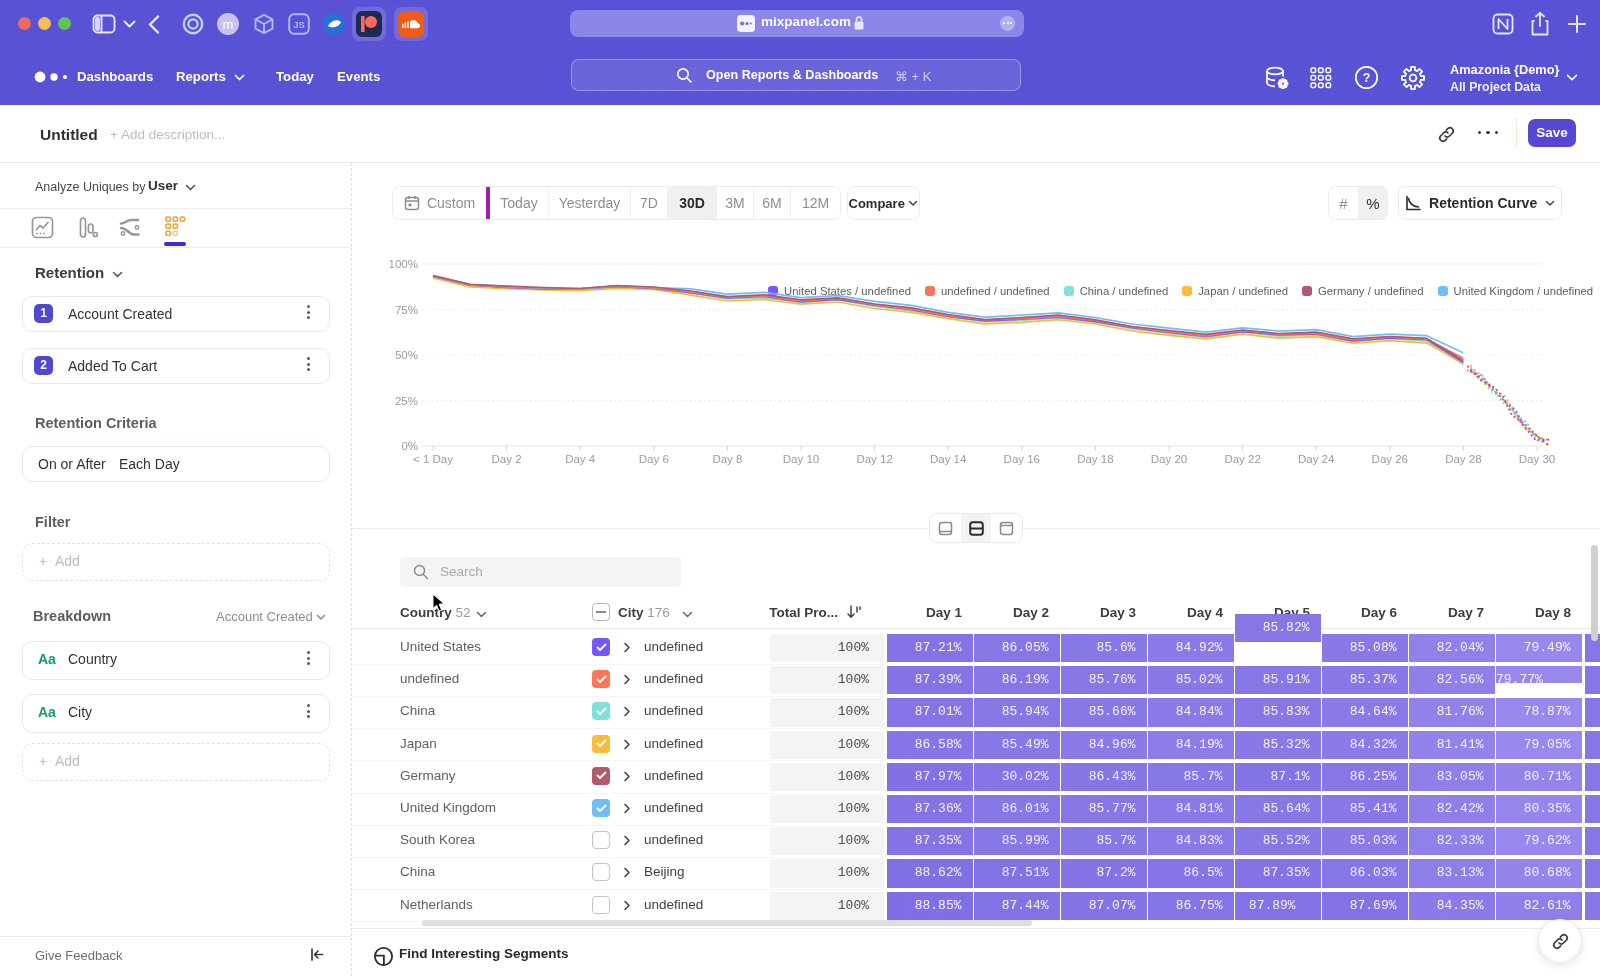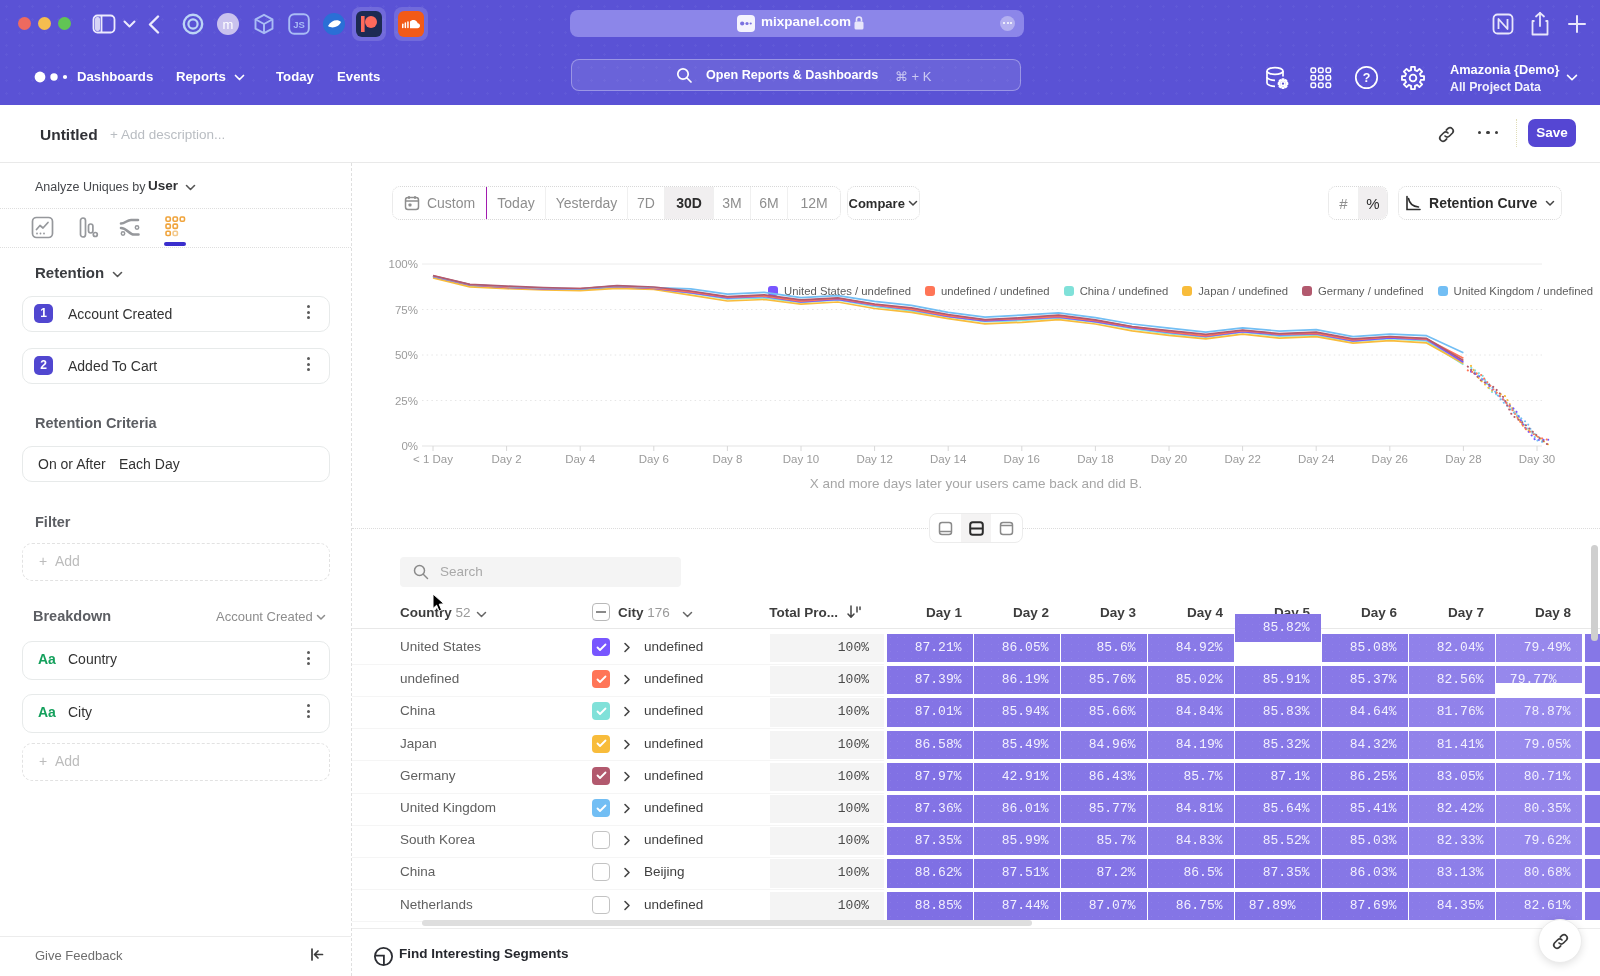--- a/index.html
+++ b/index.html
@@ -261,21 +261,21 @@
 <div class="abs" style="left:0;top:936px;width:351px;height:40px;background:#fff;border-top:1px solid #ececec;box-sizing:border-box;"></div>
 <div class="abs" style="left:35px;top:948px;font-size:13px;color:#6e6e6e;">Give Feedback</div>
 <svg class="abs" style="left:310px;top:948px" width="14" height="13" viewBox="0 0 14 13">
  <path d="M2 1 V12" stroke="#3c3c3c" stroke-width="1.7" stroke-linecap="round"></path>
  <path d="M12.5 6.5 H5 M8 3 L4.5 6.5 L8 10" fill="none" stroke="#3c3c3c" stroke-width="1.7" stroke-linecap="round" stroke-linejoin="round"></path>
 </svg>
 
 <div id="content" class="abs" style="left:352px;top:163px;width:1248px;height:813px;background:#fff;overflow:hidden;">
 
  <div class="abs" style="left:40px;top:23px;width:449px;height:34px;border:1px dotted #d8d8d8;border-radius:8px;box-sizing:border-box;display:flex;overflow:hidden;">
-  <div style="width:93px;display:flex;align-items:center;justify-content:center;border-right:1px solid #a21caf;color:#8e8e8e;font-size:14px;">
+  <div style="width:93px;display:flex;align-items:center;justify-content:center;border-right:4px solid #a21caf;color:#8e8e8e;font-size:14px;">
    <svg width="16" height="16" viewBox="0 0 16 16" style="margin-right:7px">
             <rect x="1.5" y="2.5" width="13" height="12" rx="2.5" fill="none" stroke="#8e8e8e" stroke-width="1.5"></rect>
             <line x1="1.5" y1="6" x2="14.5" y2="6" stroke="#8e8e8e" stroke-width="1.5"></line>
             <line x1="5" y1="1" x2="5" y2="4" stroke="#8e8e8e" stroke-width="1.5"></line>
             <line x1="11" y1="1" x2="11" y2="4" stroke="#8e8e8e" stroke-width="1.5"></line>
             <rect x="4.5" y="8.5" width="3" height="3" rx="0.8" fill="#8e8e8e"></rect>
           </svg>
    Custom</div>
   <div style="width:58px;display:flex;align-items:center;justify-content:center;border-right:1px solid #f0f0f0;color:#8e8e8e;font-size:14px;">Today</div>
   <div style="width:81px;display:flex;align-items:center;justify-content:center;border-right:1px solid #f0f0f0;color:#8e8e8e;font-size:14px;">Yesterday</div>
@@ -372,21 +372,20 @@
         <polyline points="1119.0,202.8 1127.2,215.9 1138.9,227.2 1152.9,232.8 1163.7,251.2 1171.7,263.7 1183.5,272.3 1196.6,281.8" fill="none" stroke="#f8bc3b" stroke-width="2" stroke-dasharray="0.1 4.6" stroke-linecap="round"></polyline>
         <polyline points="81.0,113.4 117.8,121.8 154.6,124.4 191.4,125.8 228.2,126.0 265.0,123.4 301.8,125.4 338.6,129.7 375.4,134.8 412.2,133.5 449.0,138.9 485.8,136.3 522.6,142.2 559.4,146.7 596.2,153.5 633.0,157.9 669.8,156.1 706.6,154.1 743.4,158.7 780.2,164.7 817.0,169.3 853.8,173.5 890.6,168.6 927.4,171.9 964.2,170.9 1001.0,177.9 1037.8,174.8 1074.6,176.6 1111.4,199.3" fill="none" stroke="#7856ff" stroke-width="1.7" stroke-linejoin="round"></polyline>
         <polyline points="1119.0,208.6 1127.2,213.2 1138.8,224.6 1152.8,238.5 1163.7,247.2 1171.7,262.7 1183.4,277.1 1196.6,276.7" fill="none" stroke="#7856ff" stroke-width="2" stroke-dasharray="0.1 4.6" stroke-linecap="round"></polyline>
         <polyline points="81.0,112.8 117.8,121.6 154.6,124.2 191.4,125.3 228.2,125.5 265.0,123.2 301.8,125.1 338.6,128.8 375.4,134.1 412.2,133.0 449.0,138.2 485.8,135.4 522.6,141.6 559.4,146.2 596.2,152.6 633.0,157.0 669.8,155.6 706.6,153.5 743.4,157.7 780.2,163.9 817.0,168.8 853.8,172.8 890.6,167.6 927.4,171.2 964.2,170.4 1001.0,177.0 1037.8,173.9 1074.6,176.1 1111.4,195.3" fill="none" stroke="#ff7557" stroke-width="1.7" stroke-linejoin="round"></polyline>
         <polyline points="1115.8,207.4 1129.0,211.8 1142.3,227.3 1151.5,236.7 1160.0,246.5 1172.6,265.3 1187.1,274.6 1196.2,276.9" fill="none" stroke="#ff7557" stroke-width="2" stroke-dasharray="0.1 4.6" stroke-linecap="round"></polyline>
         <polyline points="81.0,113.1 117.8,121.5 154.6,123.5 191.4,125.2 228.2,125.8 265.0,122.8 301.8,124.5 338.6,125.8 375.4,131.1 412.2,129.3 449.0,134.7 485.8,132.6 522.6,138.4 559.4,142.4 596.2,149.4 633.0,154.2 669.8,152.1 706.6,149.8 743.4,154.7 780.2,161.0 817.0,165.2 853.8,169.2 890.6,164.8 927.4,168.1 964.2,166.6 1001.0,173.7 1037.8,171.1 1074.6,172.7 1111.4,189.8" fill="none" stroke="#72bef4" stroke-width="1.7" stroke-linejoin="round"></polyline>
         <polyline points="1119.3,206.3 1131.0,216.7 1139.1,222.8 1149.1,237.1 1162.9,250.6 1175.4,260.1 1184.4,277.2 1193.1,279.8" fill="none" stroke="#72bef4" stroke-width="2" stroke-dasharray="0.1 4.6" stroke-linecap="round"></polyline>
         <polyline points="81.0,112.7 117.8,121.4 154.6,123.1 191.4,124.6 228.2,125.5 265.0,122.7 301.8,124.0 338.6,128.0 375.4,133.7 412.2,131.8 449.0,136.8 485.8,134.8 522.6,141.0 559.4,144.8 596.2,151.5 633.0,156.6 669.8,154.7 706.6,152.1 743.4,156.9 780.2,163.5 817.0,167.7 853.8,171.4 890.6,167.0 927.4,170.7 964.2,169.1 1001.0,175.8 1037.8,173.5 1074.6,175.4 1111.4,197.5" fill="none" stroke="#b2596e" stroke-width="1.7" stroke-linejoin="round"></polyline>
         <polyline points="1115.8,203.6 1129.1,217.6 1142.3,224.4 1151.4,234.3 1160.0,252.2 1172.6,261.0 1187.1,274.7 1196.2,282.0" fill="none" stroke="#b2596e" stroke-width="2" stroke-dasharray="0.1 4.6" stroke-linecap="round"></polyline>
 </svg>
- <div class="abs" style="left:0;top:313px;width:1248px;text-align:center;font-size:13.5px;color:#a6a6a6;">X and more days later your users came back and did B.</div>
 
  <div class="abs" style="left:0;top:364.5px;width:1248px;border-top:1px dotted #dcdcdc;"></div>
  <div class="abs" style="left:577px;top:350px;width:94px;height:30px;background:#fff;border:1px solid #ececec;border-radius:8px;box-sizing:border-box;display:flex;overflow:hidden;">
   <div style="flex:1;display:flex;align-items:center;justify-content:center;">
           <svg width="15" height="15" viewBox="0 0 15 15">
             <rect x="1.5" y="1.5" width="12" height="12" rx="2.5" fill="none" stroke="#8a8a8a" stroke-width="1.5"></rect>
             <line x1="2" y1="10.5" x2="13" y2="10.5" stroke="#8a8a8a" stroke-width="1.5"></line>
           </svg>
         </div>
   <div style="flex:1;display:flex;align-items:center;justify-content:center;background:#f4f3f3;">
@@ -470,21 +469,21 @@
       <div style="position:absolute;left:292px;top:508.2px;font-size:13.5px;color:#3f3f3f;">undefined</div>
       <div style="position:absolute;left:418px;top:503.2px;width:114px;height:28.2px;background:#f4f4f4;"></div>
       <div style="position:absolute;left:418px;top:509.2px;width:99px;text-align:right;font-family:'Liberation Mono',monospace;font-size:13px;color:#4a4a4a;">100%</div>
       <div style="position:absolute;left:535px;top:503.2px;width:85.5px;height:28.2px;background:rgb(131,115,229);background-image:radial-gradient(rgba(255,255,255,0.07) 0.8px, transparent 1px);background-size:7px 7px;color:#f3f1fe;font-family:'Liberation Mono',monospace;font-size:13px;line-height:28.2px;text-align:right;padding-right:11px;box-sizing:border-box;">87.39%</div>
       <div style="position:absolute;left:622px;top:503.2px;width:85.5px;height:28.2px;background:rgb(134,118,230);background-image:radial-gradient(rgba(255,255,255,0.07) 0.8px, transparent 1px);background-size:7px 7px;color:#f3f1fe;font-family:'Liberation Mono',monospace;font-size:13px;line-height:28.2px;text-align:right;padding-right:11px;box-sizing:border-box;">86.19%</div>
       <div style="position:absolute;left:709px;top:503.2px;width:85.5px;height:28.2px;background:rgb(135,119,230);background-image:radial-gradient(rgba(255,255,255,0.07) 0.8px, transparent 1px);background-size:7px 7px;color:#f3f1fe;font-family:'Liberation Mono',monospace;font-size:13px;line-height:28.2px;text-align:right;padding-right:11px;box-sizing:border-box;">85.76%</div>
       <div style="position:absolute;left:796px;top:503.2px;width:85.5px;height:28.2px;background:rgb(137,121,231);background-image:radial-gradient(rgba(255,255,255,0.07) 0.8px, transparent 1px);background-size:7px 7px;color:#f3f1fe;font-family:'Liberation Mono',monospace;font-size:13px;line-height:28.2px;text-align:right;padding-right:11px;box-sizing:border-box;">85.02%</div>
       <div style="position:absolute;left:883px;top:503.2px;width:85.5px;height:28.2px;background:rgb(134,119,230);background-image:radial-gradient(rgba(255,255,255,0.07) 0.8px, transparent 1px);background-size:7px 7px;color:#f3f1fe;font-family:'Liberation Mono',monospace;font-size:13px;line-height:28.2px;text-align:right;padding-right:11px;box-sizing:border-box;">85.91%</div>
       <div style="position:absolute;left:970px;top:503.2px;width:85.5px;height:28.2px;background:rgb(136,120,231);background-image:radial-gradient(rgba(255,255,255,0.07) 0.8px, transparent 1px);background-size:7px 7px;color:#f3f1fe;font-family:'Liberation Mono',monospace;font-size:13px;line-height:28.2px;text-align:right;padding-right:11px;box-sizing:border-box;">85.37%</div>
       <div style="position:absolute;left:1057px;top:503.2px;width:85.5px;height:28.2px;background:rgb(143,128,233);background-image:radial-gradient(rgba(255,255,255,0.07) 0.8px, transparent 1px);background-size:7px 7px;color:#f3f1fe;font-family:'Liberation Mono',monospace;font-size:13px;line-height:28.2px;text-align:right;padding-right:11px;box-sizing:border-box;">82.56%</div>
-      <div style="position:absolute;left:1144px;top:503.2px;width:85.5px;height:17px;background:rgb(150,136,236);background-image:radial-gradient(rgba(255,255,255,0.07) 0.8px, transparent 1px);background-size:7px 7px;color:#f3f1fe;font-family:'Liberation Mono',monospace;font-size:13px;line-height:28.2px;text-align:center;padding-right:11px;box-sizing:border-box;">79.77%</div>
+      <div style="position:absolute;left:1144px;top:503.2px;width:85.5px;height:17px;background:rgb(150,136,236);background-image:radial-gradient(rgba(255,255,255,0.07) 0.8px, transparent 1px);background-size:7px 7px;color:#f3f1fe;font-family:'Liberation Mono',monospace;font-size:13px;line-height:28.2px;text-align:left;padding-right:11px;box-sizing:border-box;">79.77%</div>
       <div style="position:absolute;left:1233px;top:503.2px;width:16px;height:28.2px;background:#8677e7;"></div>
       <div style="position:absolute;left:0;top:532.9px;width:532px;height:1px;background:#f5f5f5;"></div>
       <div style="position:absolute;left:48px;top:540.4px;font-size:13.5px;color:#606060;">China</div>
       <div style="position:absolute;left:240px;top:539.4px;width:18px;height:18px;border-radius:4px;background:#80e1d9;display:flex;align-items:center;justify-content:center;">
         <svg width="11" height="9" viewBox="0 0 11 9">
           <path d="M1.5 4.5 L4 7 L9.5 1.5" fill="none" stroke="#fff" stroke-width="1.8" stroke-linecap="round" stroke-linejoin="round"></path>
         </svg>
       </div>
       <svg style="position:absolute;left:271px;top:543.4px" width="8" height="11" viewBox="0 0 8 11">
         <path d="M2 1.5 L6 5.5 L2 9.5" fill="none" stroke="#444" stroke-width="1.6" stroke-linecap="round" stroke-linejoin="round"></path>
@@ -530,21 +529,21 @@
           <path d="M1.5 4.5 L4 7 L9.5 1.5" fill="none" stroke="#fff" stroke-width="1.8" stroke-linecap="round" stroke-linejoin="round"></path>
         </svg>
       </div>
       <svg style="position:absolute;left:271px;top:607.8px" width="8" height="11" viewBox="0 0 8 11">
         <path d="M2 1.5 L6 5.5 L2 9.5" fill="none" stroke="#444" stroke-width="1.6" stroke-linecap="round" stroke-linejoin="round"></path>
       </svg>
       <div style="position:absolute;left:292px;top:604.8px;font-size:13.5px;color:#3f3f3f;">undefined</div>
       <div style="position:absolute;left:418px;top:599.8px;width:114px;height:28.2px;background:#f4f4f4;"></div>
       <div style="position:absolute;left:418px;top:605.8px;width:99px;text-align:right;font-family:'Liberation Mono',monospace;font-size:13px;color:#4a4a4a;">100%</div>
       <div style="position:absolute;left:535px;top:599.8px;width:85.5px;height:28.2px;background:rgb(129,113,228);background-image:radial-gradient(rgba(255,255,255,0.07) 0.8px, transparent 1px);background-size:7px 7px;color:#f3f1fe;font-family:'Liberation Mono',monospace;font-size:13px;line-height:28.2px;text-align:right;padding-right:11px;box-sizing:border-box;">87.97%</div>
-      <div style="position:absolute;left:622px;top:599.8px;width:85.5px;height:28.2px;background:rgb(133,117,230);background-image:radial-gradient(rgba(255,255,255,0.07) 0.8px, transparent 1px);background-size:7px 7px;color:#f3f1fe;font-family:'Liberation Mono',monospace;font-size:13px;line-height:28.2px;text-align:right;padding-right:11px;box-sizing:border-box;">42.91%</div>
+      <div style="position:absolute;left:622px;top:599.8px;width:85.5px;height:28.2px;background:rgb(133,117,230);background-image:radial-gradient(rgba(255,255,255,0.07) 0.8px, transparent 1px);background-size:7px 7px;color:#f3f1fe;font-family:'Liberation Mono',monospace;font-size:13px;line-height:28.2px;text-align:right;padding-right:11px;box-sizing:border-box;">30.02%</div>
       <div style="position:absolute;left:709px;top:599.8px;width:85.5px;height:28.2px;background:rgb(133,118,230);background-image:radial-gradient(rgba(255,255,255,0.07) 0.8px, transparent 1px);background-size:7px 7px;color:#f3f1fe;font-family:'Liberation Mono',monospace;font-size:13px;line-height:28.2px;text-align:right;padding-right:11px;box-sizing:border-box;">86.43%</div>
       <div style="position:absolute;left:796px;top:599.8px;width:85.5px;height:28.2px;background:rgb(135,120,231);background-image:radial-gradient(rgba(255,255,255,0.07) 0.8px, transparent 1px);background-size:7px 7px;color:#f3f1fe;font-family:'Liberation Mono',monospace;font-size:13px;line-height:28.2px;text-align:right;padding-right:11px;box-sizing:border-box;">85.7%</div>
       <div style="position:absolute;left:883px;top:599.8px;width:85.5px;height:28.2px;background:rgb(131,116,229);background-image:radial-gradient(rgba(255,255,255,0.07) 0.8px, transparent 1px);background-size:7px 7px;color:#f3f1fe;font-family:'Liberation Mono',monospace;font-size:13px;line-height:28.2px;text-align:right;padding-right:11px;box-sizing:border-box;">87.1%</div>
       <div style="position:absolute;left:970px;top:599.8px;width:85.5px;height:28.2px;background:rgb(134,118,230);background-image:radial-gradient(rgba(255,255,255,0.07) 0.8px, transparent 1px);background-size:7px 7px;color:#f3f1fe;font-family:'Liberation Mono',monospace;font-size:13px;line-height:28.2px;text-align:right;padding-right:11px;box-sizing:border-box;">86.25%</div>
       <div style="position:absolute;left:1057px;top:599.8px;width:85.5px;height:28.2px;background:rgb(142,127,233);background-image:radial-gradient(rgba(255,255,255,0.07) 0.8px, transparent 1px);background-size:7px 7px;color:#f3f1fe;font-family:'Liberation Mono',monospace;font-size:13px;line-height:28.2px;text-align:right;padding-right:11px;box-sizing:border-box;">83.05%</div>
       <div style="position:absolute;left:1144px;top:599.8px;width:85.5px;height:28.2px;background:rgb(148,133,235);background-image:radial-gradient(rgba(255,255,255,0.07) 0.8px, transparent 1px);background-size:7px 7px;color:#f3f1fe;font-family:'Liberation Mono',monospace;font-size:13px;line-height:28.2px;text-align:right;padding-right:11px;box-sizing:border-box;">80.71%</div>
       <div style="position:absolute;left:1233px;top:599.8px;width:16px;height:28.2px;background:#8677e7;"></div>
       <div style="position:absolute;left:0;top:629.5px;width:532px;height:1px;background:#f5f5f5;"></div>
       <div style="position:absolute;left:48px;top:637.0px;font-size:13.5px;color:#606060;">United Kingdom</div>
       <div style="position:absolute;left:240px;top:636.0px;width:18px;height:18px;border-radius:4px;background:#72bef4;display:flex;align-items:center;justify-content:center;">

